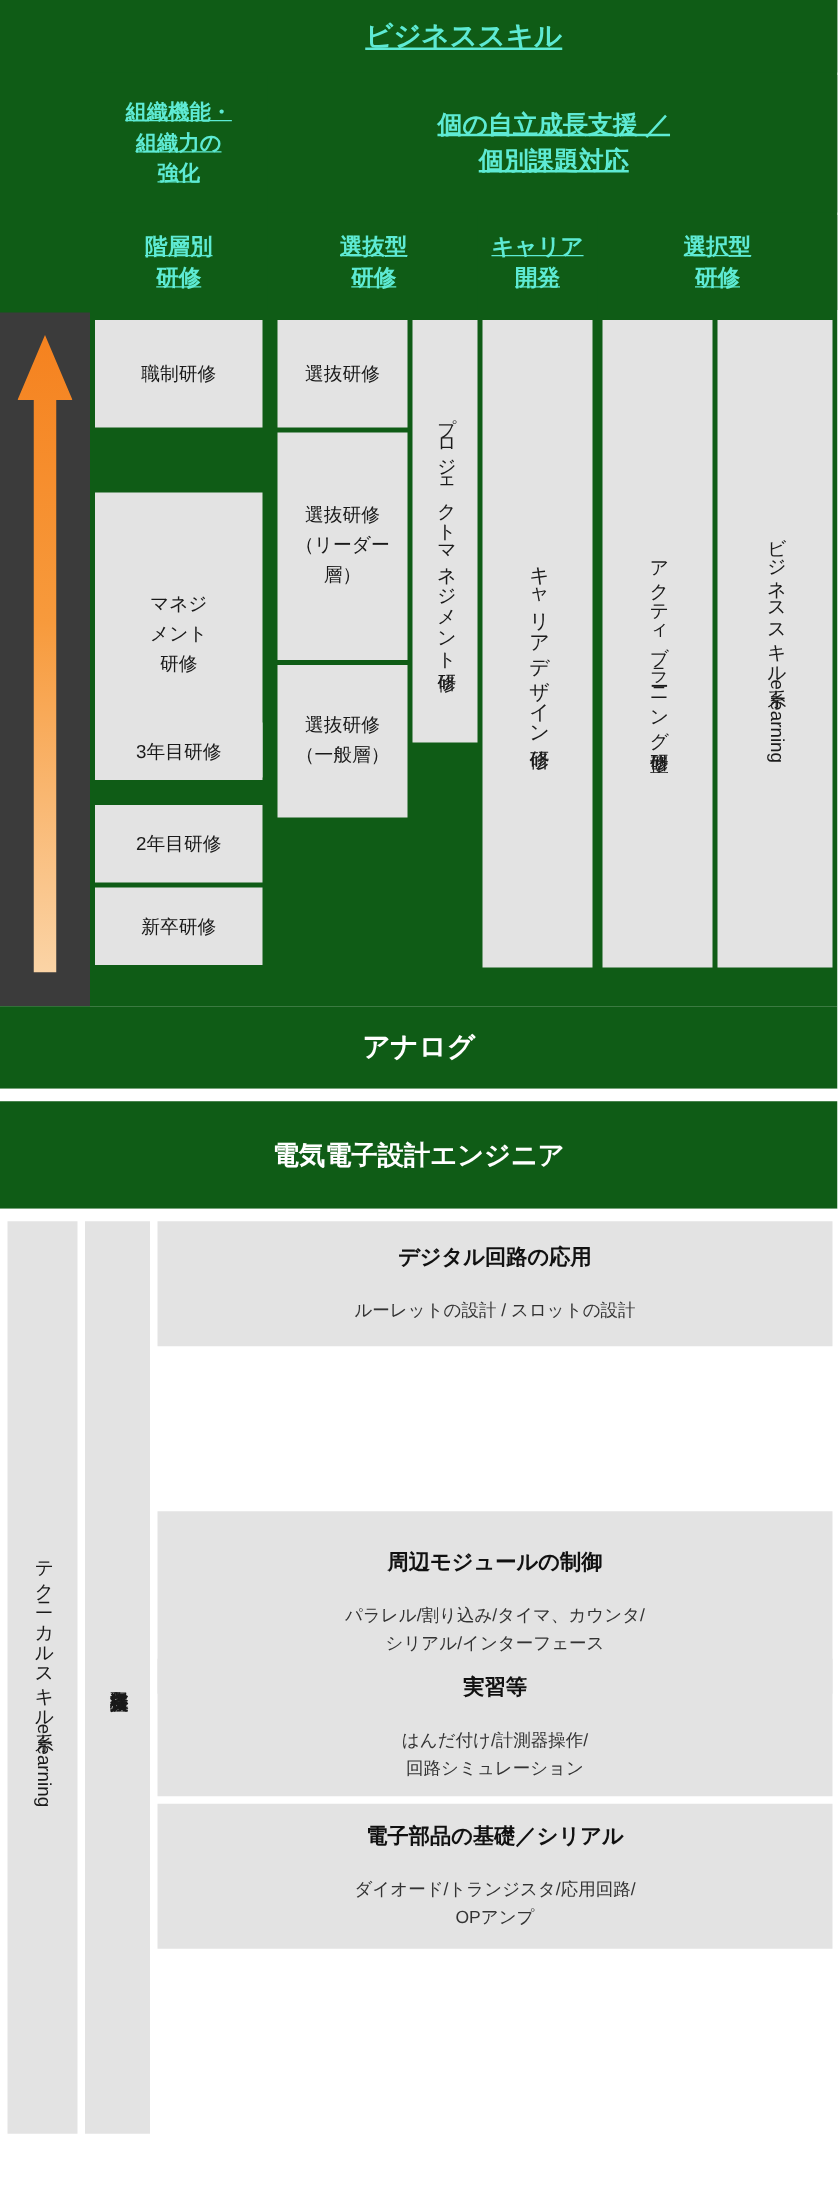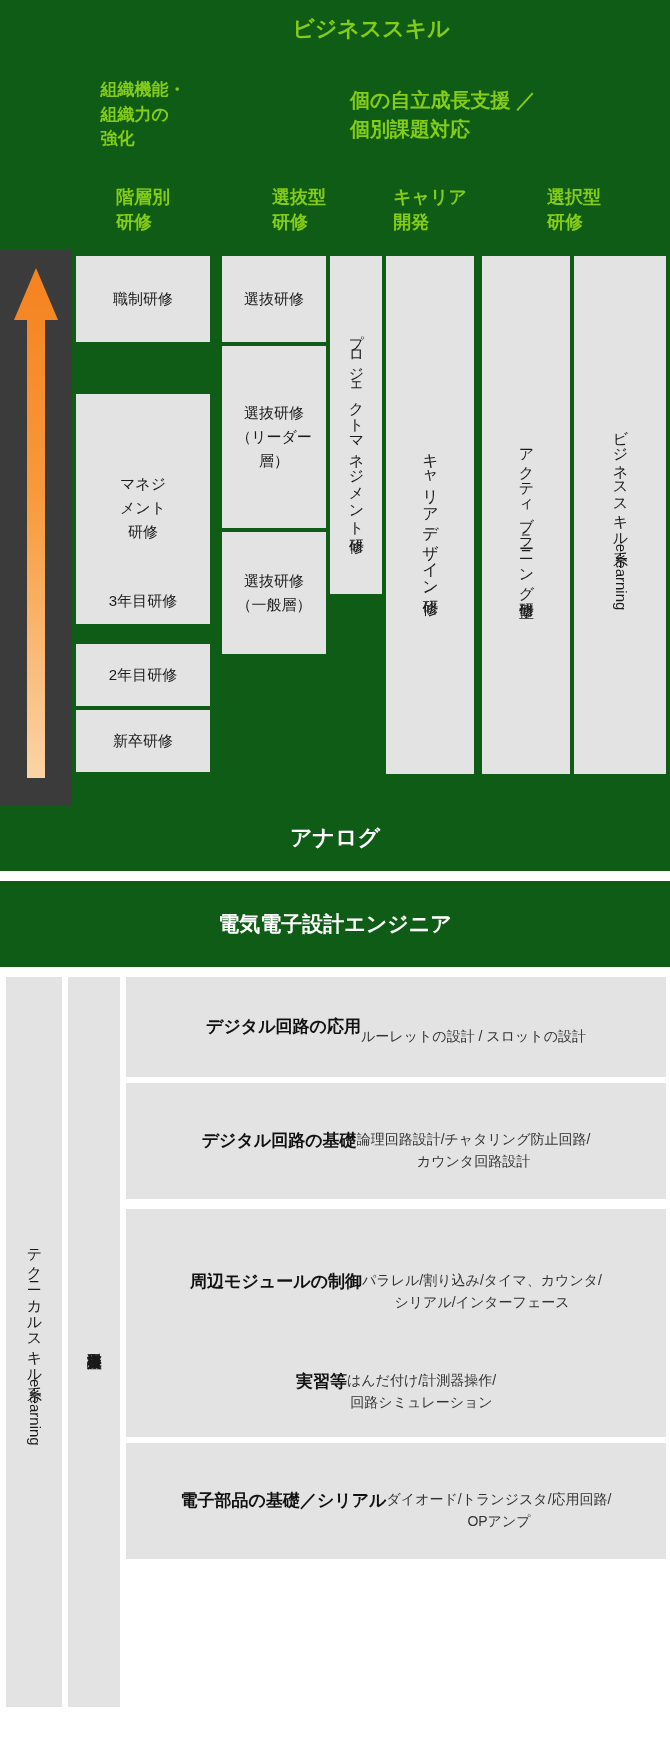--- a/index.html
+++ b/index.html
@@ -5,22 +5,22 @@
   html,body{margin:0;padding:0;}
   body{
     width:670px;
     background:#ffffff;
     font-family:"Liberation Sans","DejaVu Sans",sans-serif;
     color:#111;
   }
   .page{width:670px;position:relative;}
 
   
-  .green{background:#0f5c16;color:#84cc16;font-weight:bold;text-align:left;
-         display:flex;align-items:center;justify-content:center;box-sizing:border-box;}
+  .green{background:#0f5c16;color:#5eead4;font-weight:bold;text-align:center;
+         display:flex;align-items:center;justify-content:center;box-sizing:border-box;text-decoration:underline;}
   .gray{background:#e3e3e3;color:#1a1a1a;text-align:center;
         display:flex;align-items:center;justify-content:center;box-sizing:border-box;}
   .vert{writing-mode:vertical-rl;text-orientation:mixed;}
 
   
   .sec1{position:relative;width:670px;height:805px;background:#0f5c16;}
   .darkcol{position:absolute;left:0;top:250px;width:72px;height:555px;background:#3b3b3b;}
   .arrow{position:absolute;left:14px;top:268px;width:44px;height:510px;}
 
   .b-title{position:absolute;left:72px;top:0;width:598px;height:58px;font-size:22px;}
@@ -60,21 +60,21 @@
            display:flex;align-items:center;justify-content:center;box-sizing:border-box;}
   .t-gap{height:10px;background:#ffffff;}
   .t-sub{width:670px;height:86px;font-size:21px;background:#0f5c16;color:#fff;font-weight:bold;
          display:flex;align-items:center;justify-content:center;box-sizing:border-box;}
 
   .t-body{position:relative;width:670px;height:746px;background:#ffffff;padding-top:6px;box-sizing:border-box;}
   .tl{position:absolute;left:6px;top:10px;width:56px;height:730px;font-size:15px;}
   .tm{position:absolute;left:68px;top:10px;width:52px;height:730px;font-size:15px;}
 
   .course{position:absolute;left:126px;background:#e3e3e3;box-sizing:border-box;
-          display:flex;flex-direction:row;align-items:center;justify-content:center;
+          display:flex;flex-direction:column;align-items:center;justify-content:center;
           width:540px;padding:4px 8px;}
   .course .ttl{font-size:17px;font-weight:bold;color:#111;line-height:1.4;text-align:center;}
   .course .dsc{font-size:14px;color:#333;line-height:1.55;text-align:center;margin-top:20px;}
 
   .cA{top:10px;height:100px;}
   .cB{top:116px;height:116px;}
   .cC{top:242px;height:146px;}
   .cD{top:360px;height:110px;}
   .cE{top:476px;height:116px;}
 </style>
@@ -132,24 +132,20 @@
 
     <div class="t-body">
       <div class="gray tl vert">テクニカルスキル系 e-learning</div>
       <div class="gray tm vert">各種資格取得支援講座</div>
 
       <div class="course cA">
         <div class="ttl">デジタル回路の応用</div>
         <div class="dsc">ルーレットの設計 / スロットの設計</div>
       </div>
 
-      <div class="course cB">
-        <div class="ttl">デジタル回路の基礎</div>
-        <div class="dsc">論理回路設計/チャタリング防止回路/<br>カウンタ回路設計</div>
-      </div>
 
       <div class="course cC">
         <div class="ttl">周辺モジュールの制御</div>
         <div class="dsc">パラレル/割り込み/タイマ、カウンタ/<br>シリアル/インターフェース</div>
       </div>
 
       <div class="course cD">
         <div class="ttl">実習等</div>
         <div class="dsc">はんだ付け/計測器操作/<br>回路シミュレーション</div>
       </div>

